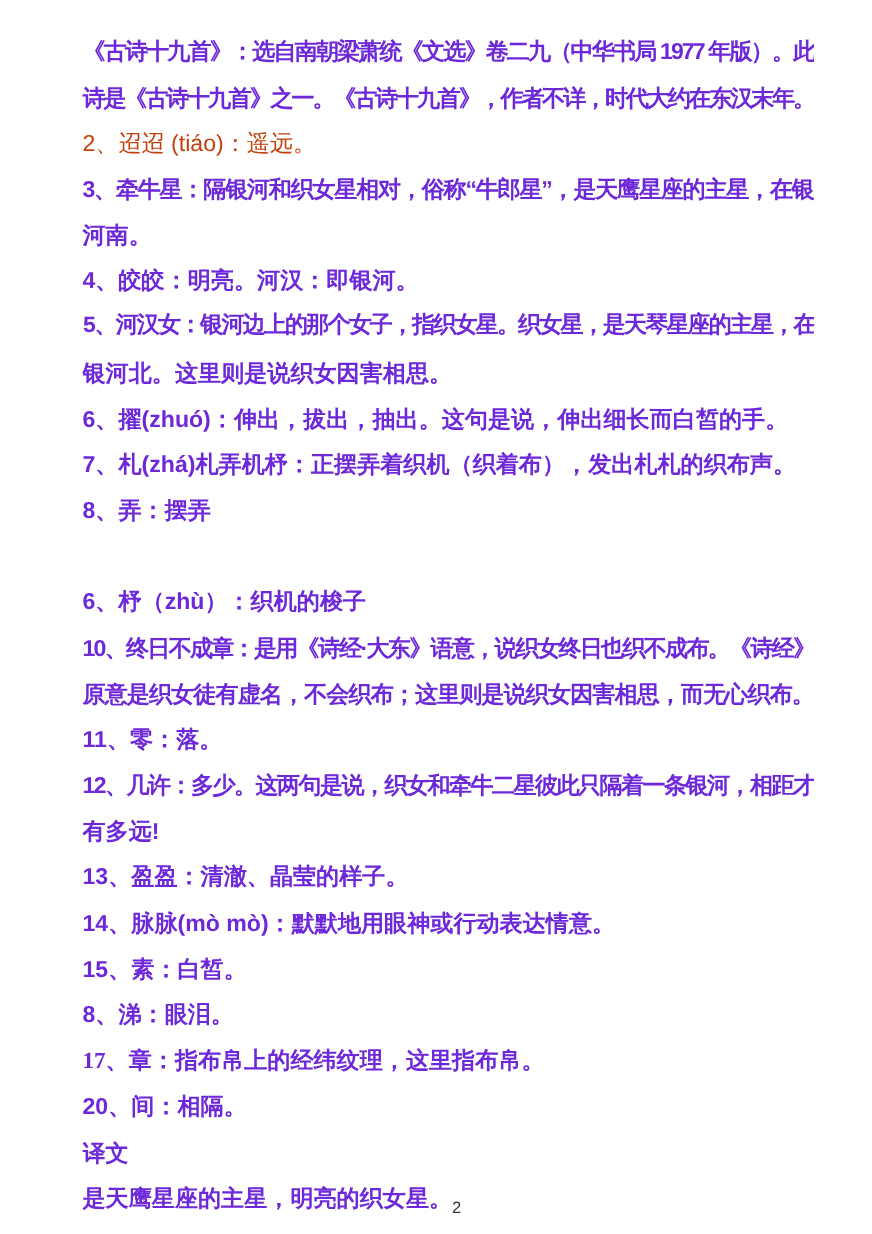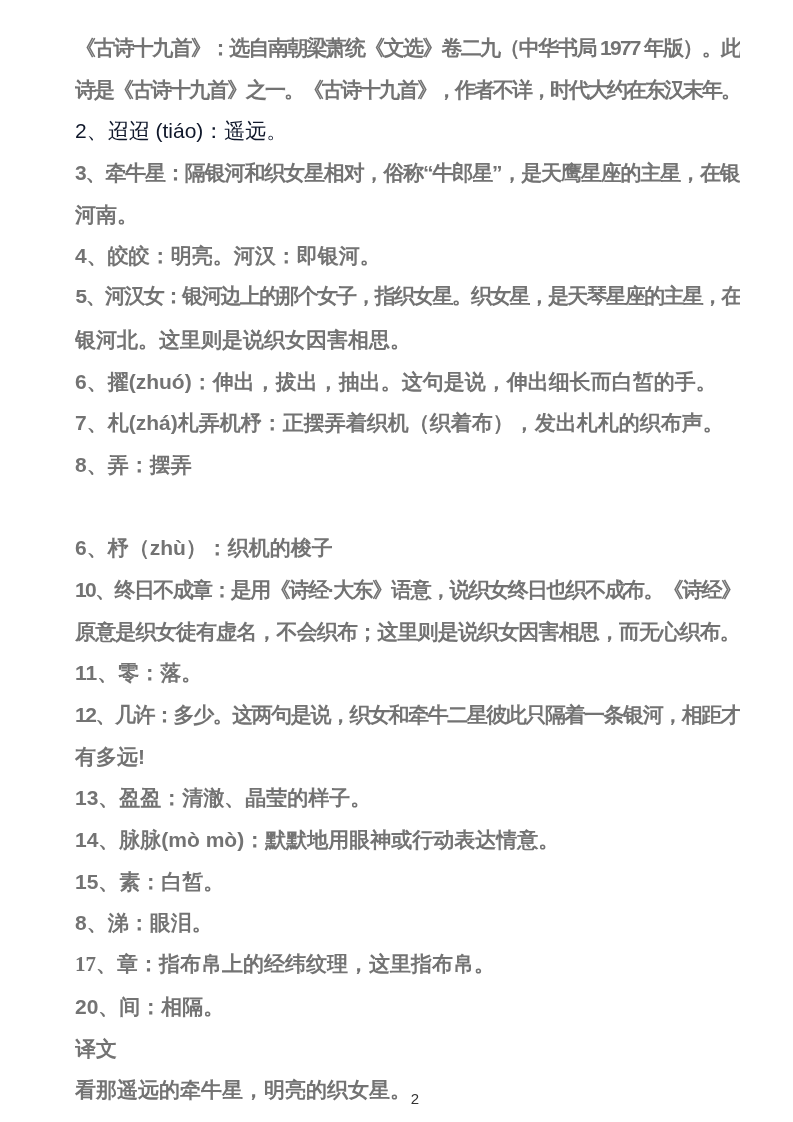--- a/index.html
+++ b/index.html
@@ -25,27 +25,27 @@
     position: absolute;
     left: 75px;
     top: 27px;
     width: 665px;
   }
   .line {
     height: 41.7px;
     line-height: 41.7px;
     font-size: 21px;
     font-weight: 700;
-    color: #737373;
+    color: #6d28d9;
     white-space: nowrap;
     overflow: hidden;
   }
   .line.muted {
     font-weight: 400;
-    color: #0f172a;
+    color: #c2410c;
   }
   .page-number {
     position: absolute;
     left: 75px;
     top: 1089px;
     width: 680px;
     text-align: center;
     font-size: 15px;
     font-weight: 400;
     color: #333333;
@@ -75,16 +75,16 @@
       <div class="line" style="letter-spacing: 0px;">11、零：落。</div>
       <div class="line justify" style="letter-spacing: -1.45714px;">12、几许：多少。这两句是说，织女和牵牛二星彼此只隔着一条银河，相距才</div>
       <div class="line" style="letter-spacing: 0px;">有多远!</div>
       <div class="line" style="letter-spacing: 0px;">13、盈盈：清澈、晶莹的样子。</div>
       <div class="line" style="letter-spacing: 0px;">14、脉脉(mò mò)：默默地用眼神或行动表达情意。</div>
       <div class="line" style="letter-spacing: 0px;">15、素：白皙。</div>
       <div class="line" style="letter-spacing: 0px;">8、涕：眼泪。</div>
       <div class="line" style="letter-spacing: 0px; font-family: Liberation Serif, serif;">17、章：指布帛上的经纬纹理，这里指布帛。</div>
       <div class="line" style="letter-spacing: 0px;">20、间：相隔。</div>
       <div class="line" style="letter-spacing: 0px;">译文</div>
-      <div class="line" style="letter-spacing: 0px;">看那遥远的牵牛星，明亮的织女星。</div>
+      <div class="line" style="letter-spacing: 0px;">是天鹰星座的主星，明亮的织女星。</div>
     </div>
   <div class="page-number">2</div>
 </div>
 
 </body></html>

